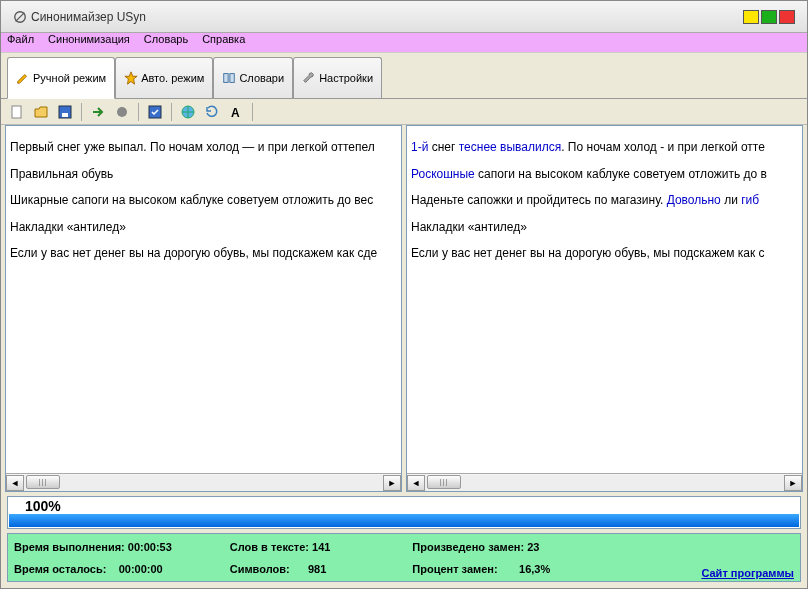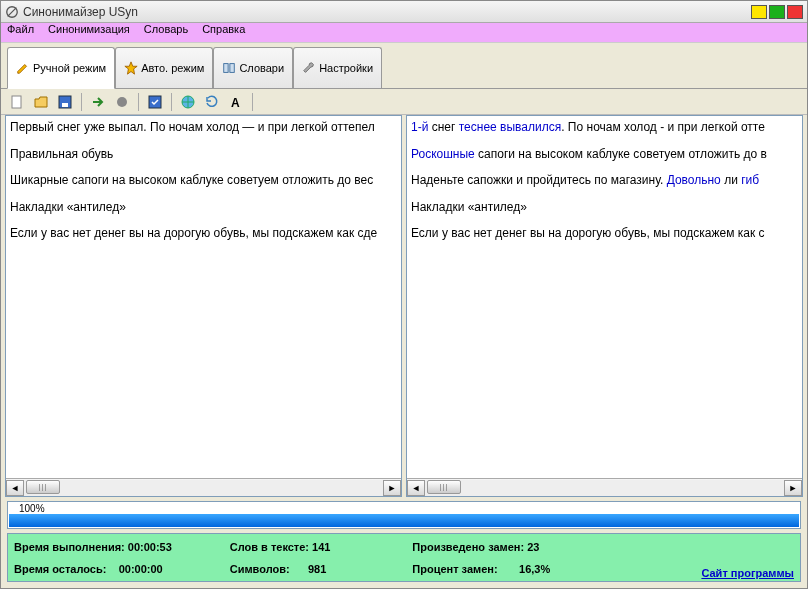--- a/index.html
+++ b/index.html
@@ -1,46 +1,46 @@
 <!DOCTYPE html>
 <html><head>
 <meta charset="utf-8">
 <style>
 * { box-sizing: border-box; margin: 0; padding: 0; }
 body { font-family: Tahoma, Arial, sans-serif; font-size: 11px; background: #fff; width: 808px; height: 589px; overflow: hidden; }
 .window { width: 808px; height: 589px; border: 1px solid #888; background: #ece9d8; display: flex; flex-direction: column; }
-.titlebar { height: 22px; background: linear-gradient(#f5f5f5,#e0e0e0); border-bottom: 1px solid #aaa; display: flex; align-items: center; padding: 0 4px; }
+.titlebar { height: 32px; background: linear-gradient(#f5f5f5,#e0e0e0); border-bottom: 1px solid #aaa; display: flex; align-items: center; padding: 0 12px; }
 .titlebar .app-icon { width: 14px; height: 14px; margin-right: 4px; }
 .titlebar .title { flex: 1; font-size: 12px; color: #333; }
 .win-btns { display: flex; gap: 2px; }
 .win-btn { width: 16px; height: 14px; border: 1px solid #555; cursor: pointer; }
 .wb-min { background: #ffe600; }
 .wb-max { background: #1bb01b; }
 .wb-close { background: #e33; }
 .menubar { height: 20px; background: #f0abfc; display: flex; align-items: flex-start; padding: 0 6px; gap: 14px; border-bottom: 1px solid #ccc; }
 .menubar span { cursor: pointer; }
 .tabbar { background: #ece9d8; padding: 4px 6px 0 6px; display: flex; border-bottom: 1px solid #999; }
 .tab { display: flex; align-items: center; gap: 3px; padding: 13px 8px; border: 1px solid #999; border-bottom: none; background: linear-gradient(#f7f7f7,#e6e6e6); margin-right: 0; border-top-left-radius: 3px; border-top-right-radius: 3px; cursor: pointer; font-size: 11px; position: relative; }
 .tab.active { background: #fff; border-bottom: 1px solid #fff; margin-bottom: -1px; }
 .tab-icon { width: 14px; height: 14px; }
 .toolbar { background: #ece9d8; padding: 2px 6px; display: flex; align-items: center; gap: 4px; border-bottom: 1px solid #bbb; height: 26px; }
 .tb-btn { width: 20px; height: 20px; display: flex; align-items: center; justify-content: center; border: 1px solid transparent; cursor: pointer; border-radius: 2px; }
 .tb-sep { width: 1px; height: 18px; background: #aaa; margin: 0 2px; }
 .workarea { flex: 1; display: flex; gap: 4px; padding: 0 4px 2px 4px; background: #ece9d8; min-height: 0; }
 .pane { flex: 1; display: flex; flex-direction: column; border: 1px solid #7f9db9; background: #fff; min-width: 0; }
-.pane-content { flex: 1; overflow: hidden; padding: 2px 4px; font-size: 12px; line-height: 1.55; white-space: nowrap; color: #000; }
+.pane-content { flex: 1; overflow: hidden; padding: 12px 4px; font-size: 12px; line-height: 1.55; white-space: nowrap; color: #000; }
 .pane-content .para { margin-bottom: 8px; }
 .syn { color: #0000cc; cursor: pointer; }
 .hscroll { height: 18px; background: linear-gradient(#f5f5f5,#ddd); border-top: 1px solid #aaa; display: flex; align-items: center; }
 .hs-btn { width: 18px; height: 16px; background: linear-gradient(#fdfdfd,#d9d9d9); border: 1px solid #999; display: flex; align-items: center; justify-content: center; cursor: pointer; font-size: 9px; }
 .hs-track { flex: 1; height: 16px; background: #eee; position: relative; }
 .hs-thumb { position: absolute; left: 2px; top: 0; width: 34px; height: 14px; background: linear-gradient(#fefefe,#ccc); border: 1px solid #999; border-radius: 2px; display: flex; align-items: center; justify-content: center; font-size: 8px; color: #777; letter-spacing: 1px; }
 .progress-area { padding: 2px 6px 4px 6px; background: #ece9d8; }
 .progress-wrap { border: 1px solid #7f9db9; padding: 1px; background: #fff; }
-.progress-label { font-size: 10px; font-weight: normal; padding: 0 10px; }
+.progress-label { font-size: 14px; font-weight: bold; padding: 0 16px; }
 .progress-bar { height: 13px; background: linear-gradient(#3aa7ff,#0066dd); width: 100%; }
 .statusbox { margin: 0 6px 6px 6px; border: 1px solid #7f9db9; background: #86efac; padding: 2px 6px; display: grid; grid-template-columns: 1.3fr 1.1fr 1.3fr 1fr; row-gap: 1px; font-size: 11px; align-items: center; }
 .statusbox .lbl { font-weight: bold; }
 .statusbox .val { font-weight: bold; }
 .sitelink { color: #0000cc; text-decoration: underline; font-weight: bold; cursor: pointer; text-align: right; grid-row: 1 / span 2; grid-column: 4; align-self: center; margin-top: 31px; }
 </style>
 </head>
 <body>
 
 <div class="window">

